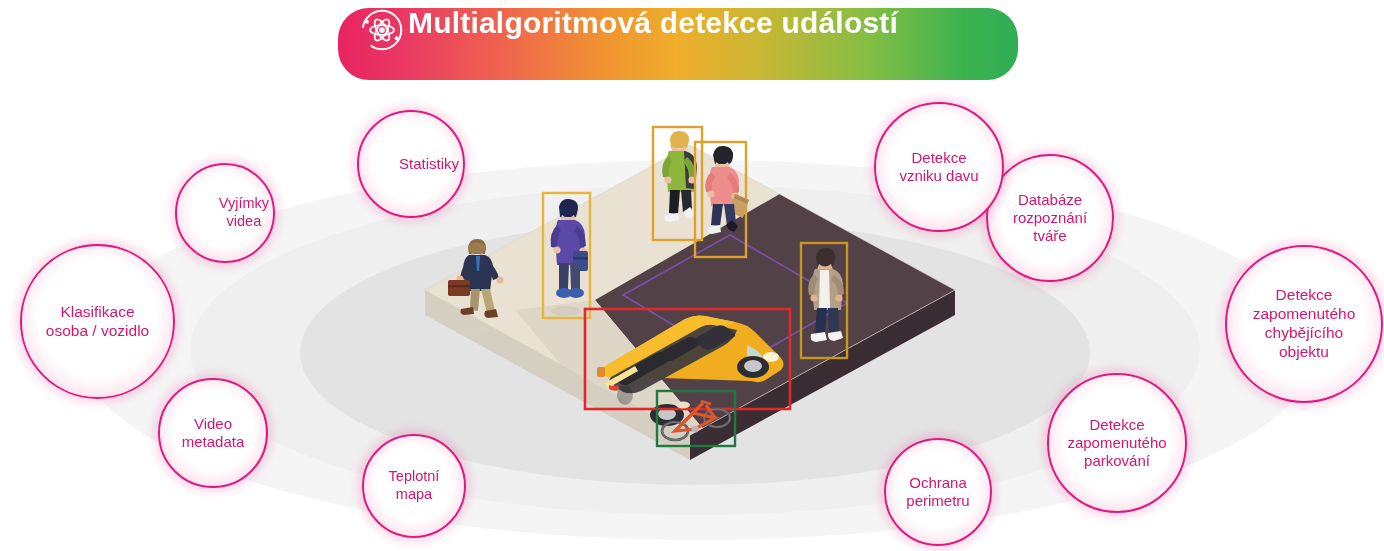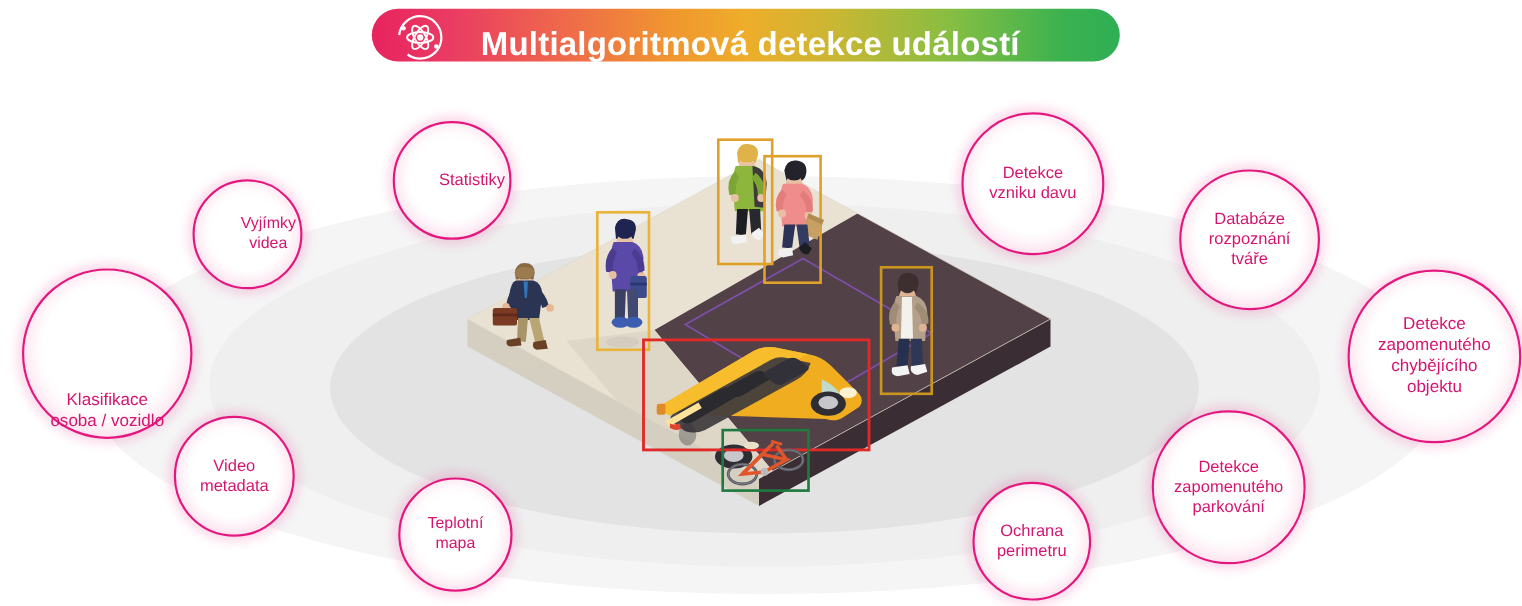--- a/index.html
+++ b/index.html
@@ -13,25 +13,25 @@
   #stage{position:absolute;inset:0;width:1384px;height:551px;}
 
   
   .ring{position:absolute;border-radius:50%;}
   #ring-outer{left:80px;  top:160px; width:1235px; height:380px; background:#f5f5f6;}
   #ring-mid{  left:190px; top:185px; width:1010px; height:330px; background:#efefef;}
   #ring-inner{left:300px; top:220px; width:790px;  height:265px; background:#e3e3e4;}
 
   
   #title-banner{
-    position:absolute;left:338px;top:8px;width:680px;height:48px;
+    position:absolute;left:338px;top:8px;width:680px;height:72px;
     border-radius:31px;
     background:linear-gradient(90deg,#e8235f 0%, #ea3a63 10%, #ef6a4a 26%, #f0962f 40%,
                #eead2a 50%, #c9b733 62%, #84be43 78%, #3cb24f 92%, #2fae55 100%);
-    display:flex;align-items:flex-end;gap:33px;padding-left:22px;
+    display:flex;align-items:flex-start;gap:4px;padding-left:22px;
     box-sizing:border-box;
   }
   #title-text{
     color:#ffffff;font-size:30px;font-weight:bold;letter-spacing:.2px;
     white-space:nowrap;line-height:1;
   }
   .atom-icon{width:44px;height:44px;flex:0 0 44px;}
 
   
   .bubble{
@@ -229,21 +229,21 @@
       <div>
         <span>Statistiky</span>
       </div>
     </div>
     <div class="bubble" style="left: 175px; top: 163px; width: 100px; height: 100px; font-size: 14.5px; justify-content: flex-end;">
       <div>
         <span>Vyjímky</span>
         <span>videa</span>
       </div>
     </div>
-    <div class="bubble" style="left: 20px; top: 244px; width: 155px; height: 155px; font-size: 15.5px; align-items: flex-end;">
+    <div class="bubble" style="left: 20px; top: 244px; width: 155px; height: 155px; font-size: 15.5px;">
       <div>
         <span>Klasifikace</span>
         <span>osoba / vozidlo</span>
       </div>
     </div>
     <div class="bubble" style="left: 158px; top: 378px; width: 110px; height: 110px;">
       <div>
         <span>Video</span>
         <span>metadata</span>
       </div>
@@ -268,21 +268,21 @@
       </div>
     </div>
     <div class="bubble" style="left: 1225px; top: 245px; width: 158px; height: 158px; font-size: 15.5px;">
       <div>
         <span>Detekce</span>
         <span>zapomenutého</span>
         <span>chybějícího</span>
         <span>objektu</span>
       </div>
     </div>
-    <div class="bubble" style="left: 1072px; top: 154px; width: 128px; height: 128px; text-align: center;">
+    <div class="bubble" style="left: 986px; top: 154px; width: 128px; height: 128px; text-align: center;">
       <div>
         <span>Databáze</span>
         <span>rozpoznání</span>
         <span>tváře</span>
       </div>
     </div>
     <div class="bubble" style="left: 874px; top: 102px; width: 130px; height: 130px;">
       <div>
         <span>Detekce</span>
         <span>vzniku davu</span>

